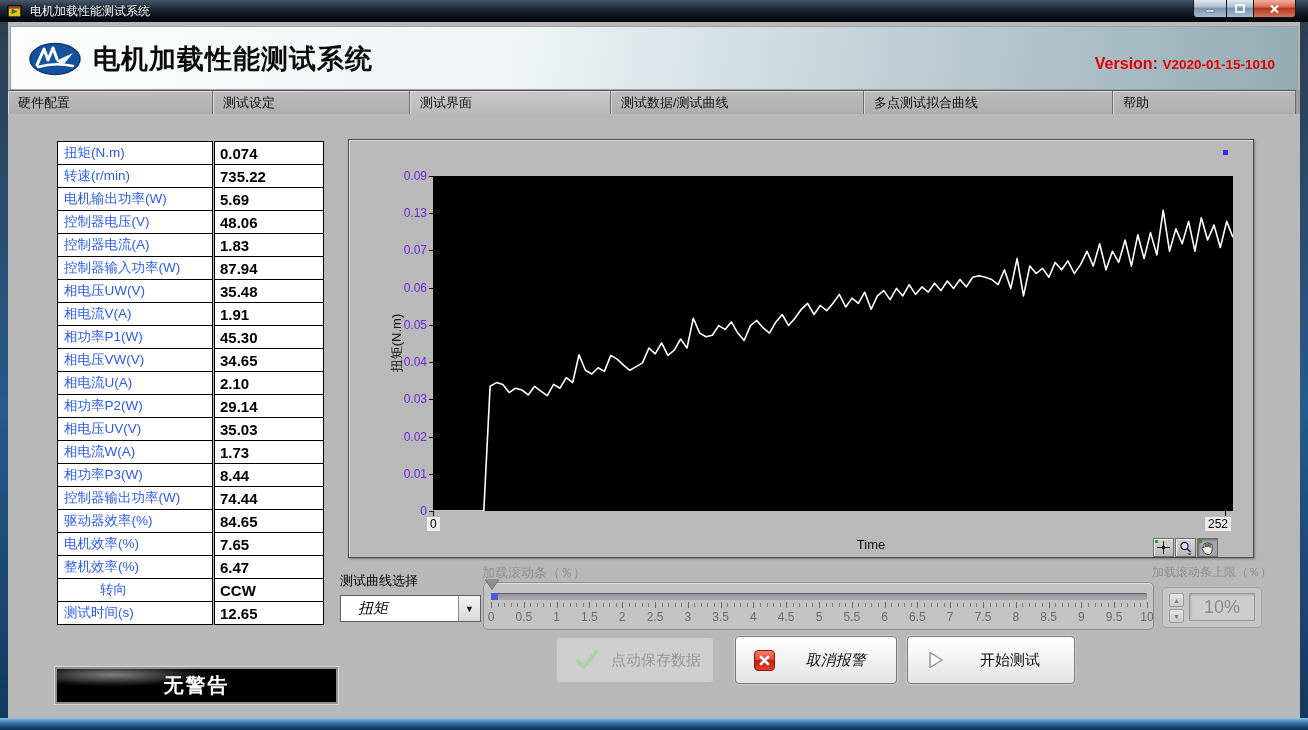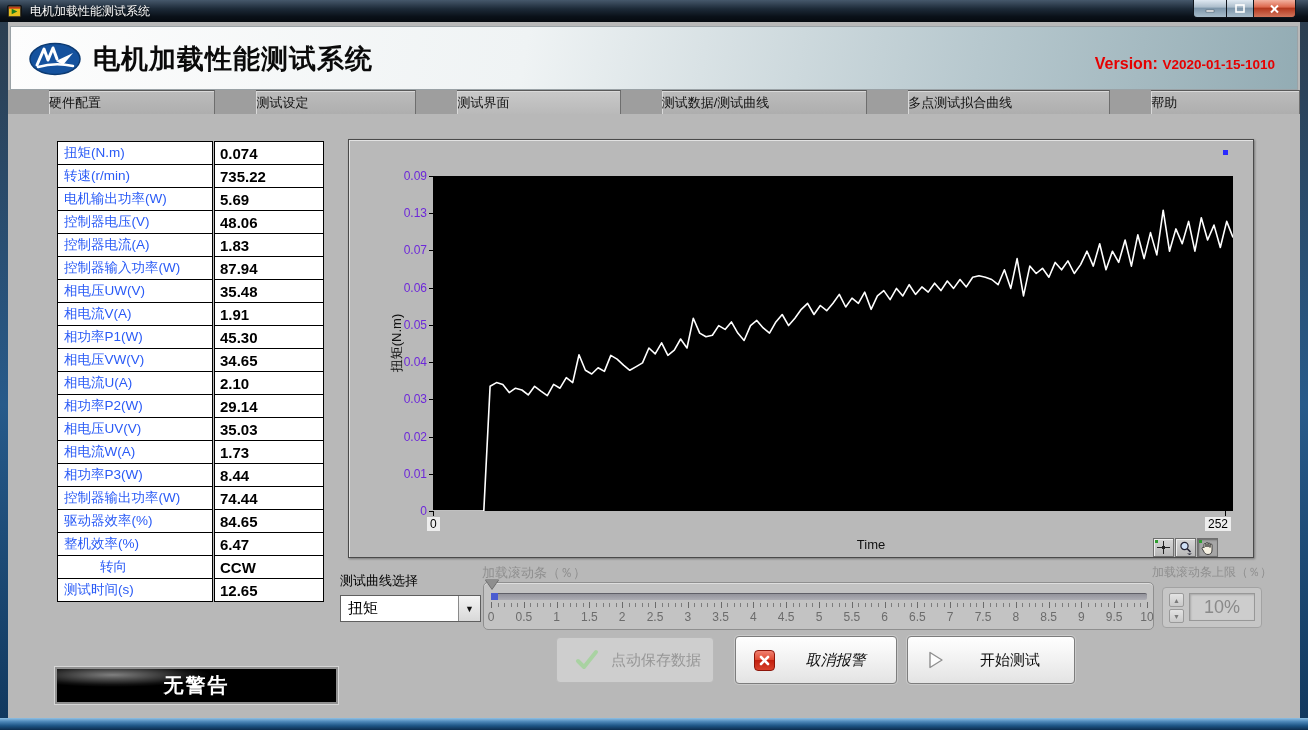--- a/index.html
+++ b/index.html
@@ -35,21 +35,21 @@
   .logo { position:absolute; left:18px; top:13px; }
   .header-title { position:absolute; left:82px; top:14px; font-size:27px; font-weight:600; color:#0a0a0a; letter-spacing:1px; }
   .version { position:absolute; right:22px; top:28px; font-weight:bold; }
   .version .vlabel { font-size:16px; }
   .version .vvalue { font-size:13.5px; }
 
   
   .tabbar { position:absolute; left:8px; top:90px; width:1292px; height:24px; display:flex; background:#9e9e9e; }
   .tab { height:24px; background:linear-gradient(#bcbcbc,#aeaeae); border-right:1px solid #6e6e6e;
     border-top:1px solid #5a5a5a; box-shadow:inset 1px 1px 0 #d9d9d9; display:flex; align-items:center;
-    font-size:13px; color:#111; cursor:default;margin-left:41px; }
+    padding-left:10px; font-size:13px; color:#111; cursor:default; }
   .tab.active { background:linear-gradient(#c9c9c9,#b9b9b9); }
 
   
   .meas-table { position:absolute; left:57px; top:141px; }
   .meas-row { display:flex; height:24px; margin-top:-1px; }
   .meas-row:first-child { margin-top:0; }
   .cell { border:1px solid #000; background:#fff; display:flex; align-items:center; }
   .cell.label { width:156px; padding-left:6px; font-size:13.5px; }
   .cell.value { width:110px; margin-left:1px; padding-left:5px; font-size:15px; font-weight:bold; color:#000; }
 
@@ -78,21 +78,21 @@
   .graph-tools { position:absolute; left:804px; top:398px; display:flex; gap:1px; }
   .tool-btn { width:21px; height:19px; background:linear-gradient(#d6d6d6,#b8b8b8); border:1px solid #6f6f6f;
     box-shadow:inset 1px 1px 0 #efefef; display:flex; align-items:center; justify-content:center; position:relative; }
   .tool-btn.pressed { background:#a6a6a6; box-shadow:inset 1px 1px 2px rgba(0,0,0,0.4); }
   .tool-dot { position:absolute; left:1px; top:1px; width:3px; height:3px; background:#2e9e2e; }
 
   
   .curve-label { position:absolute; left:340px; top:572px; font-size:13px; color:#000; }
   .dropdown { position:absolute; left:340px; top:595px; width:141px; height:27px; background:#fff;
     border:1px solid #5f5f5f; display:flex; align-items:center; }
-  .dropdown .dd-value { flex:1; padding-left:7px; font-size:15px; color:#000; }
+  .dropdown .dd-value { flex:1; padding-left:17px; font-size:15px; color:#000;font-style:italic; }
   .dropdown .dd-arrow { width:22px; height:100%; border-left:1px solid #8a8a8a;
     background:linear-gradient(#f4f4f4,#d8d8d8); display:flex; align-items:center; justify-content:center;
     font-size:9px; color:#111; }
 
   .slider-label { position:absolute; left:482px; top:564px; font-size:13px; color:#8f8f8f; }
   .slider-panel { position:absolute; left:483px; top:582px; width:671px; height:48px; background:#c3c3c3;
     border:1px solid #8f8f8f; border-radius:5px; box-shadow:inset 0 1px 0 #dedede; }
   .slider-track { position:absolute; left:7px; top:10px; width:656px; height:7px; border-radius:2px;
     background:linear-gradient(#93939b,#adadb4); border-top:1px solid #606068; }
   .slider-fill { position:absolute; left:7px; top:10px; width:7px; height:7px; background:#4a5cd0; }
@@ -252,20 +252,24 @@
         <div class="cell label" style="color: rgb(42, 91, 246);">相功率P3(W)</div>
         <div class="cell value">8.44</div>
       </div>
       <div class="meas-row">
         <div class="cell label" style="color: rgb(42, 91, 246);">控制器输出功率(W)</div>
         <div class="cell value">74.44</div>
       </div>
       <div class="meas-row">
         <div class="cell label" style="color: rgb(42, 91, 246);">驱动器效率(%)</div>
         <div class="cell value">84.65</div>
+      </div>
+      <div class="meas-row">
+        <div class="cell label" style="color: rgb(42, 91, 246);">电机效率(%)</div>
+        <div class="cell value">7.65</div>
       </div>
       <div class="meas-row">
         <div class="cell label" style="color: rgb(42, 91, 246);">整机效率(%)</div>
         <div class="cell value">6.47</div>
       </div>
       <div class="meas-row">
         <div class="cell label" style="color: rgb(42, 91, 246); padding-left: 42px;">转向</div>
         <div class="cell value">CCW</div>
       </div>
       <div class="meas-row">

